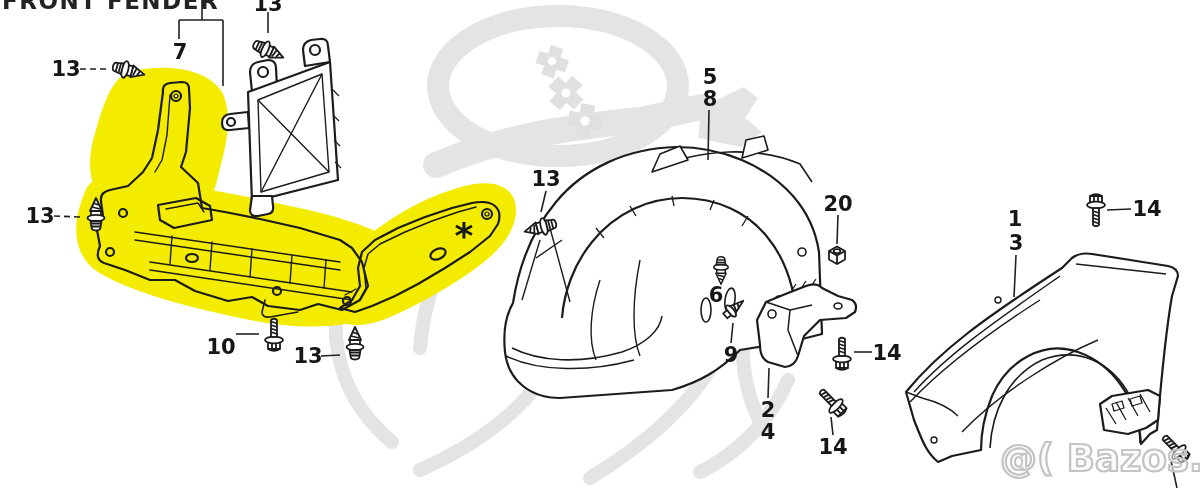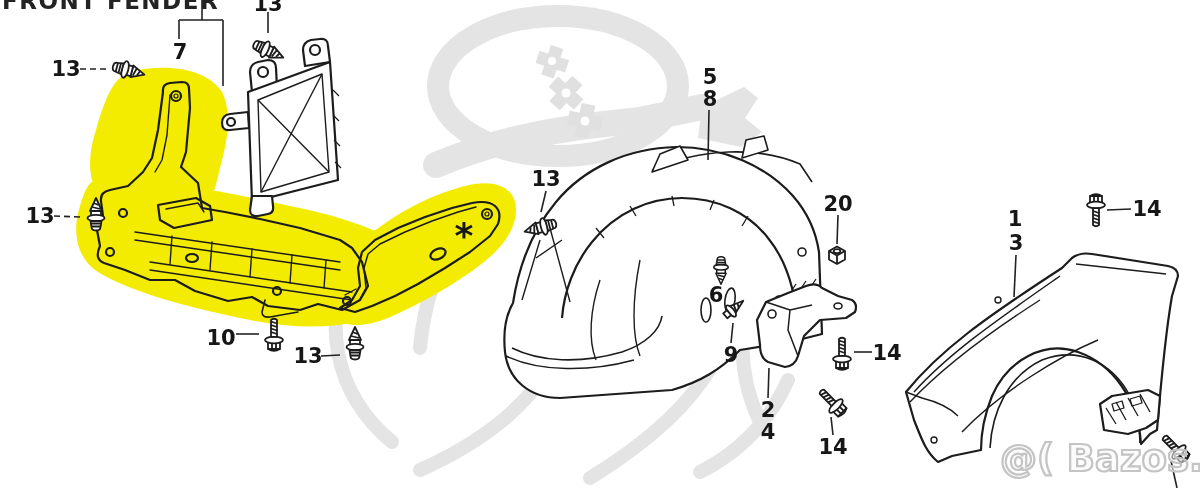--- a/index.html
+++ b/index.html
@@ -211,21 +211,21 @@
     <use href="#f-nut" transform="translate(837,256)"></use>
   </g>
 </svg>
 
 <div class="page-title">FRONT FENDER</div>
 <div class="callout-layer">
       <div class="callout" style="left: 268px; top: 4px;">13</div>
       <div class="callout" style="left: 180px; top: 52px;">7</div>
       <div class="callout" style="left: 66px; top: 69px;">13</div>
       <div class="callout" style="left: 40px; top: 216px;">13</div>
-      <div class="callout" style="left: 221px; top: 338px;">10</div>
+      <div class="callout" style="left: 221px; top: 347px;">10</div>
       <div class="callout" style="left: 308px; top: 356px;">13</div>
       <div class="callout" style="left: 546px; top: 179px;">13</div>
       <div class="callout" style="left: 710px; top: 77px;">5</div>
       <div class="callout" style="left: 710px; top: 99px;">8</div>
       <div class="callout" style="left: 838px; top: 204px;">20</div>
       <div class="callout" style="left: 716px; top: 295px;">6</div>
       <div class="callout" style="left: 731px; top: 355px;">9</div>
       <div class="callout" style="left: 768px; top: 410px;">2</div>
       <div class="callout" style="left: 768px; top: 432px;">4</div>
       <div class="callout" style="left: 887px; top: 353px;">14</div>

